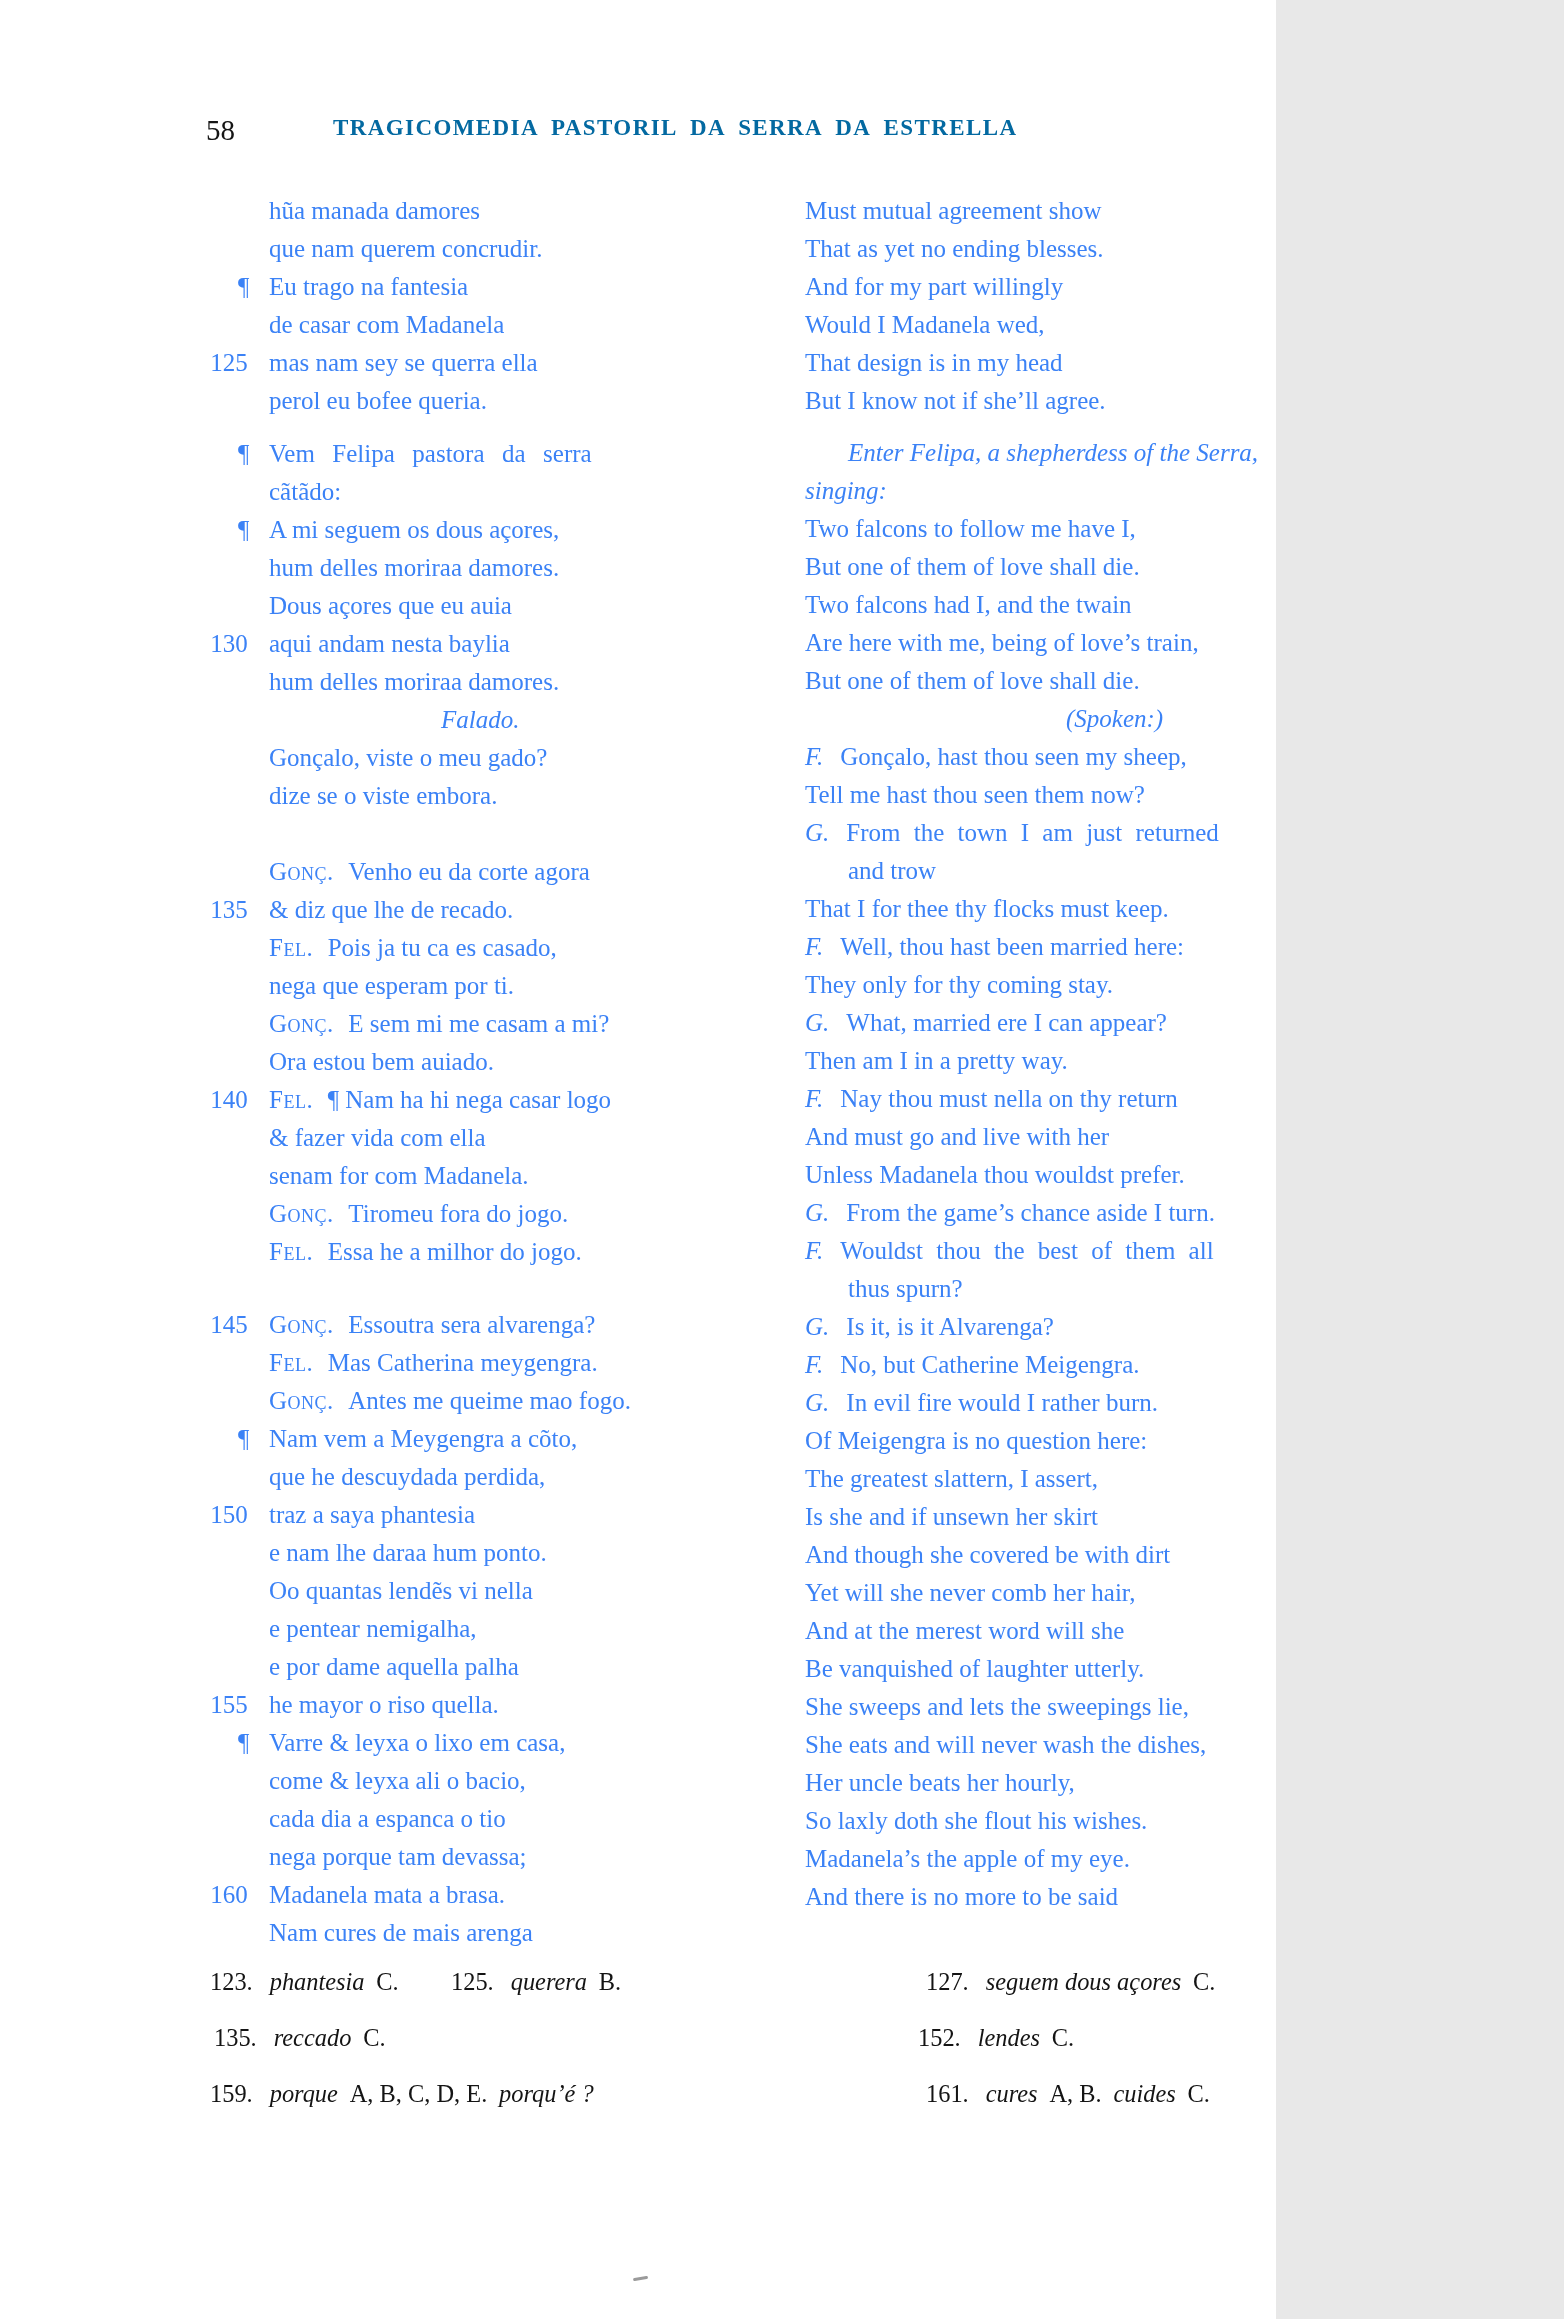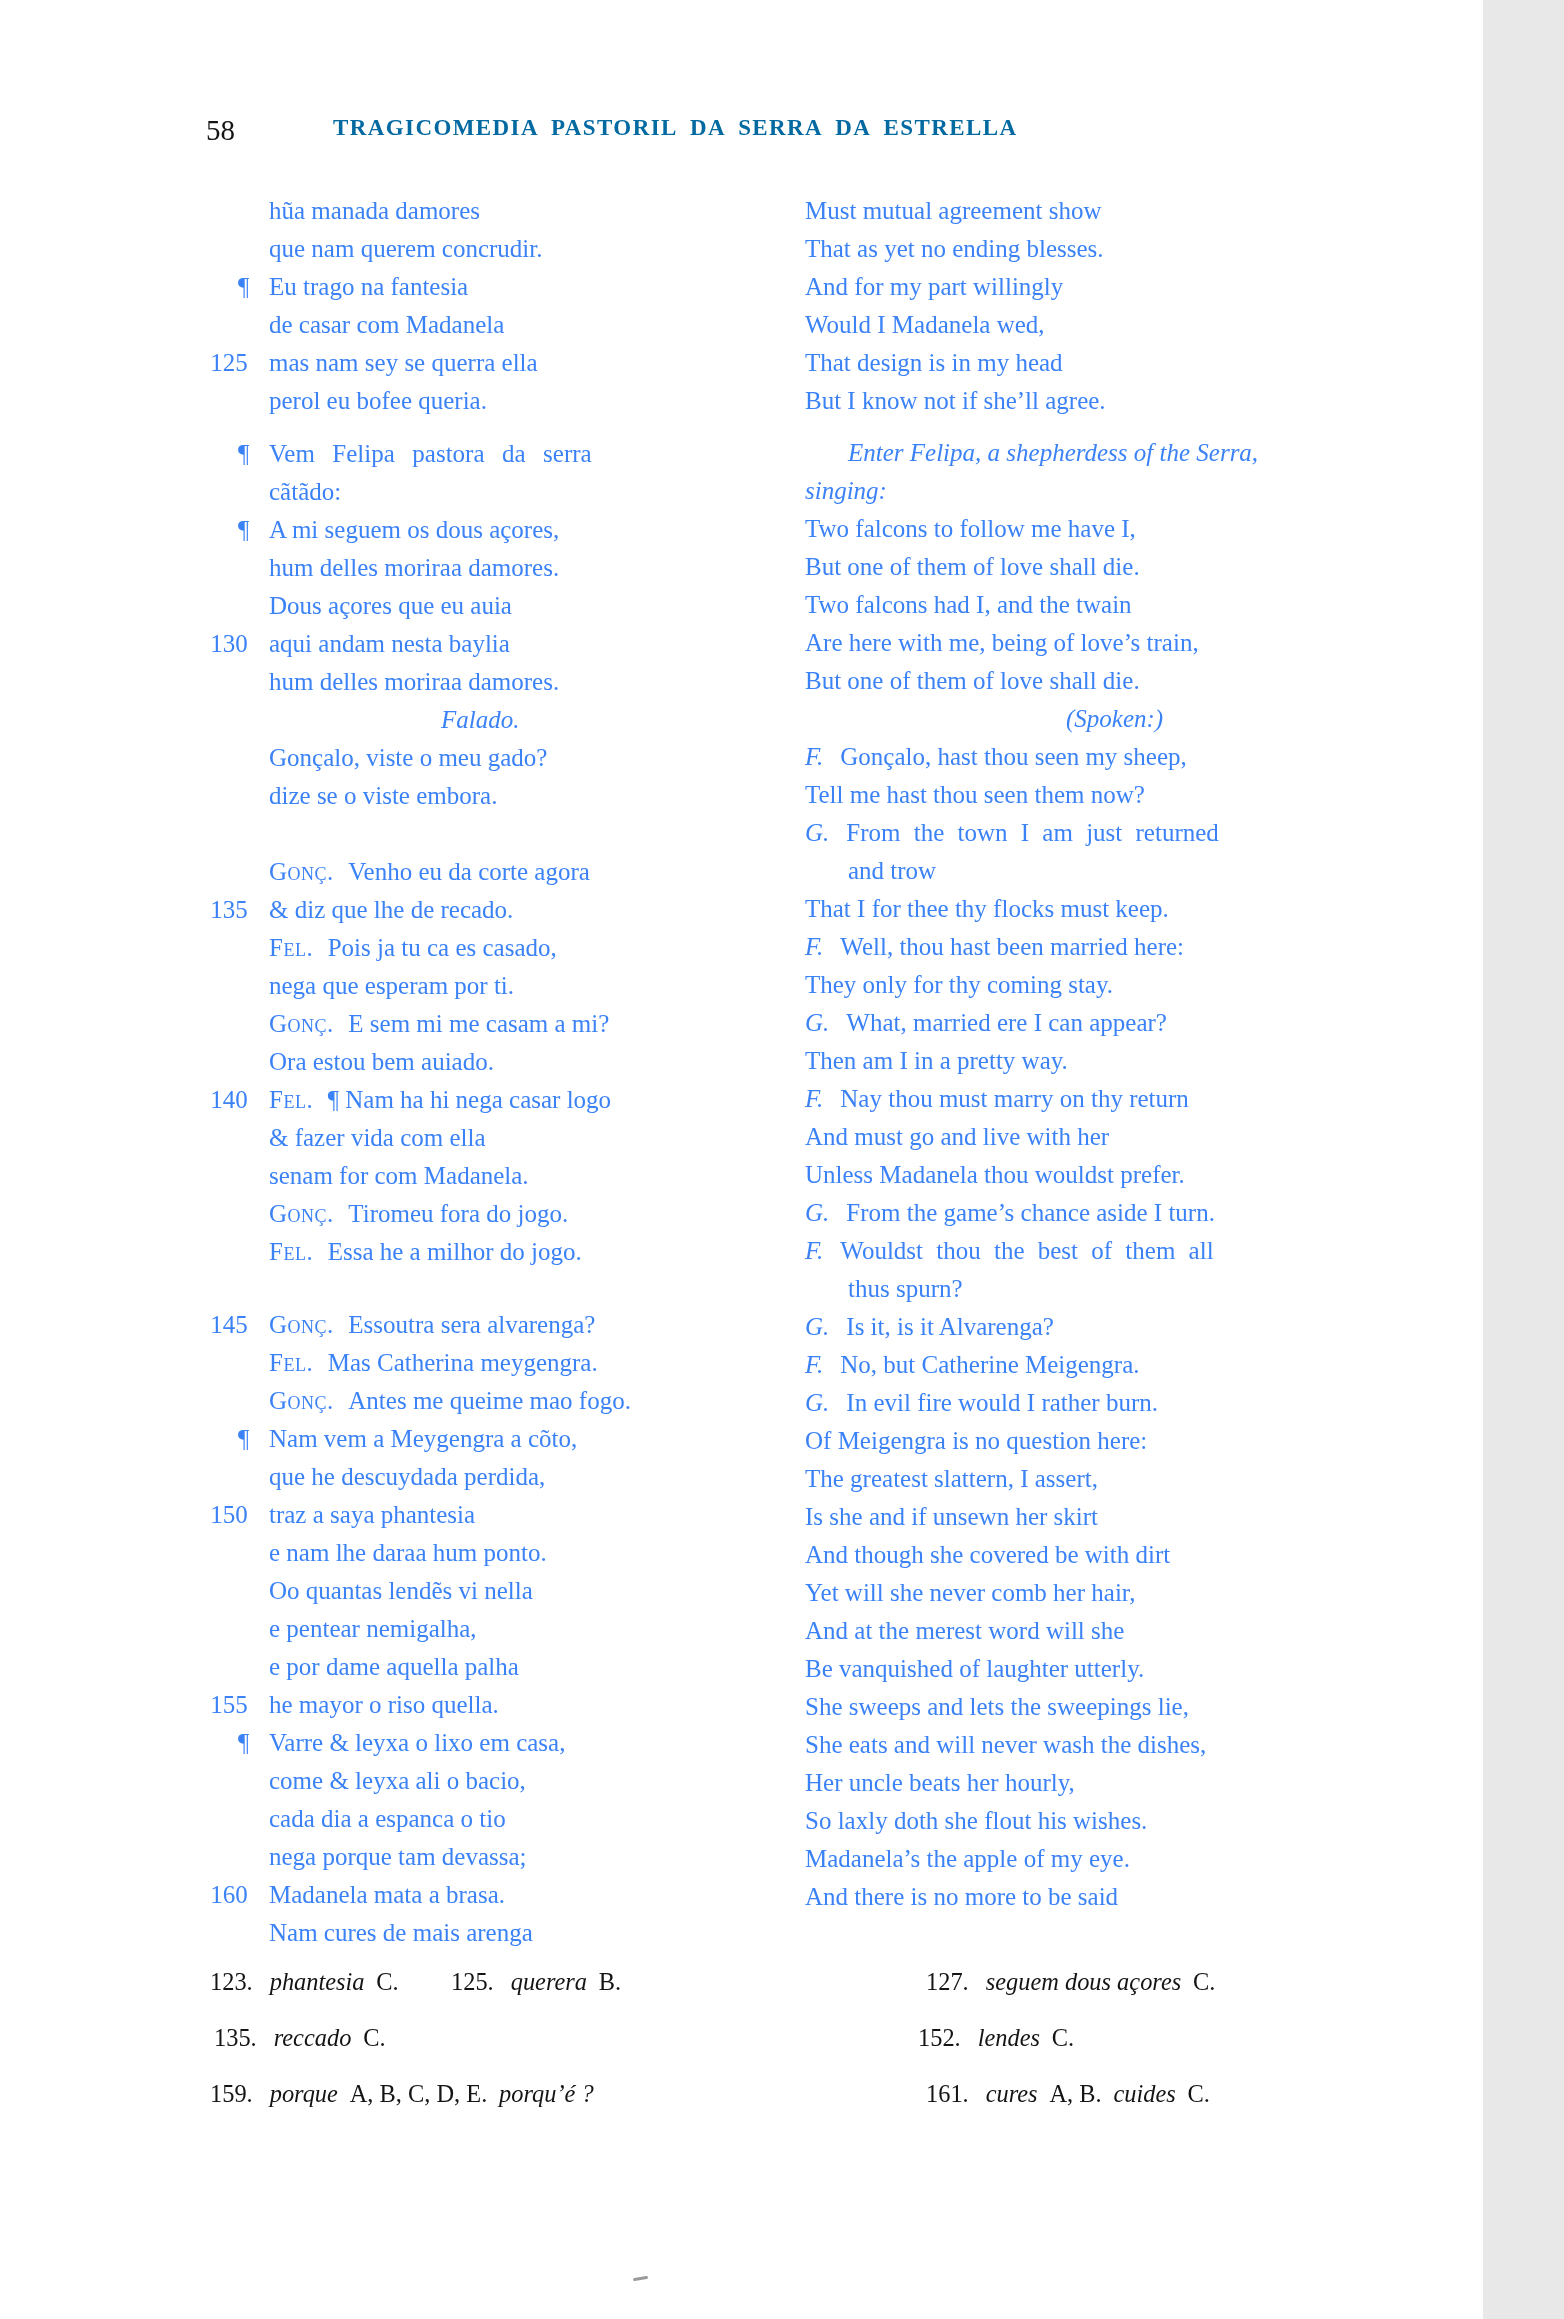--- a/index.html
+++ b/index.html
@@ -1,17 +1,17 @@
 <!DOCTYPE html>
 <html style="font-size:14.5px"><head>
 <meta charset="utf-8">
 <style>
   html,body { margin:0; padding:0; background:#e8e8e8; }
   .page {
-    position:relative; width:1483px; height:2319px;
+    position:relative; width:1276px; height:2319px;
     background:#ffffff; color:#111;
     font-family:"Liberation Serif","DejaVu Serif",serif;
     overflow:hidden;
   }
   .page-number {
     position:absolute; left:206px; top:114px;
     font-size:29px; color:#151515;
   }
   .header-title {
     position:absolute; left:333px; top:115px;
@@ -123,21 +123,21 @@
       <div class="line center italic"><span class="txt">(Spoken:)</span></div>
       <div class="line"><span class="isp">F.</span><span class="txt">Gonçalo, hast thou seen my sheep,</span></div>
       <div class="line"><span class="txt">Tell me hast thou seen them now?</span></div>
       <div class="line wide"><span class="isp">G.</span><span class="txt">From the town I am just returned</span></div>
       <div class="line indent"><span class="txt">and trow</span></div>
       <div class="line"><span class="txt">That I for thee thy flocks must keep.</span></div>
       <div class="line"><span class="isp">F.</span><span class="txt">Well, thou hast been married here:</span></div>
       <div class="line"><span class="txt">They only for thy coming stay.</span></div>
       <div class="line"><span class="isp">G.</span><span class="txt">What, married ere I can appear?</span></div>
       <div class="line"><span class="txt">Then am I in a pretty way.</span></div>
-      <div class="line"><span class="isp">F.</span><span class="txt">Nay thou must marry on thy return</span></div>
+      <div class="line"><span class="isp">F.</span><span class="txt">Nay thou must nella on thy return</span></div>
       <div class="line"><span class="txt">And must go and live with her</span></div>
       <div class="line"><span class="txt">Unless Madanela thou wouldst prefer.</span></div>
       <div class="line"><span class="isp">G.</span><span class="txt">From the game’s chance aside I turn.</span></div>
       <div class="line wide"><span class="isp">F.</span><span class="txt">Wouldst thou the best of them all</span></div>
       <div class="line indent"><span class="txt">thus spurn?</span></div>
       <div class="line"><span class="isp">G.</span><span class="txt">Is it, is it Alvarenga?</span></div>
       <div class="line"><span class="isp">F.</span><span class="txt">No, but Catherine Meigengra.</span></div>
       <div class="line"><span class="isp">G.</span><span class="txt">In evil fire would I rather burn.</span></div>
       <div class="line"><span class="txt">Of Meigengra is no question here:</span></div>
       <div class="line"><span class="txt">The greatest slattern, I assert,</span></div>

